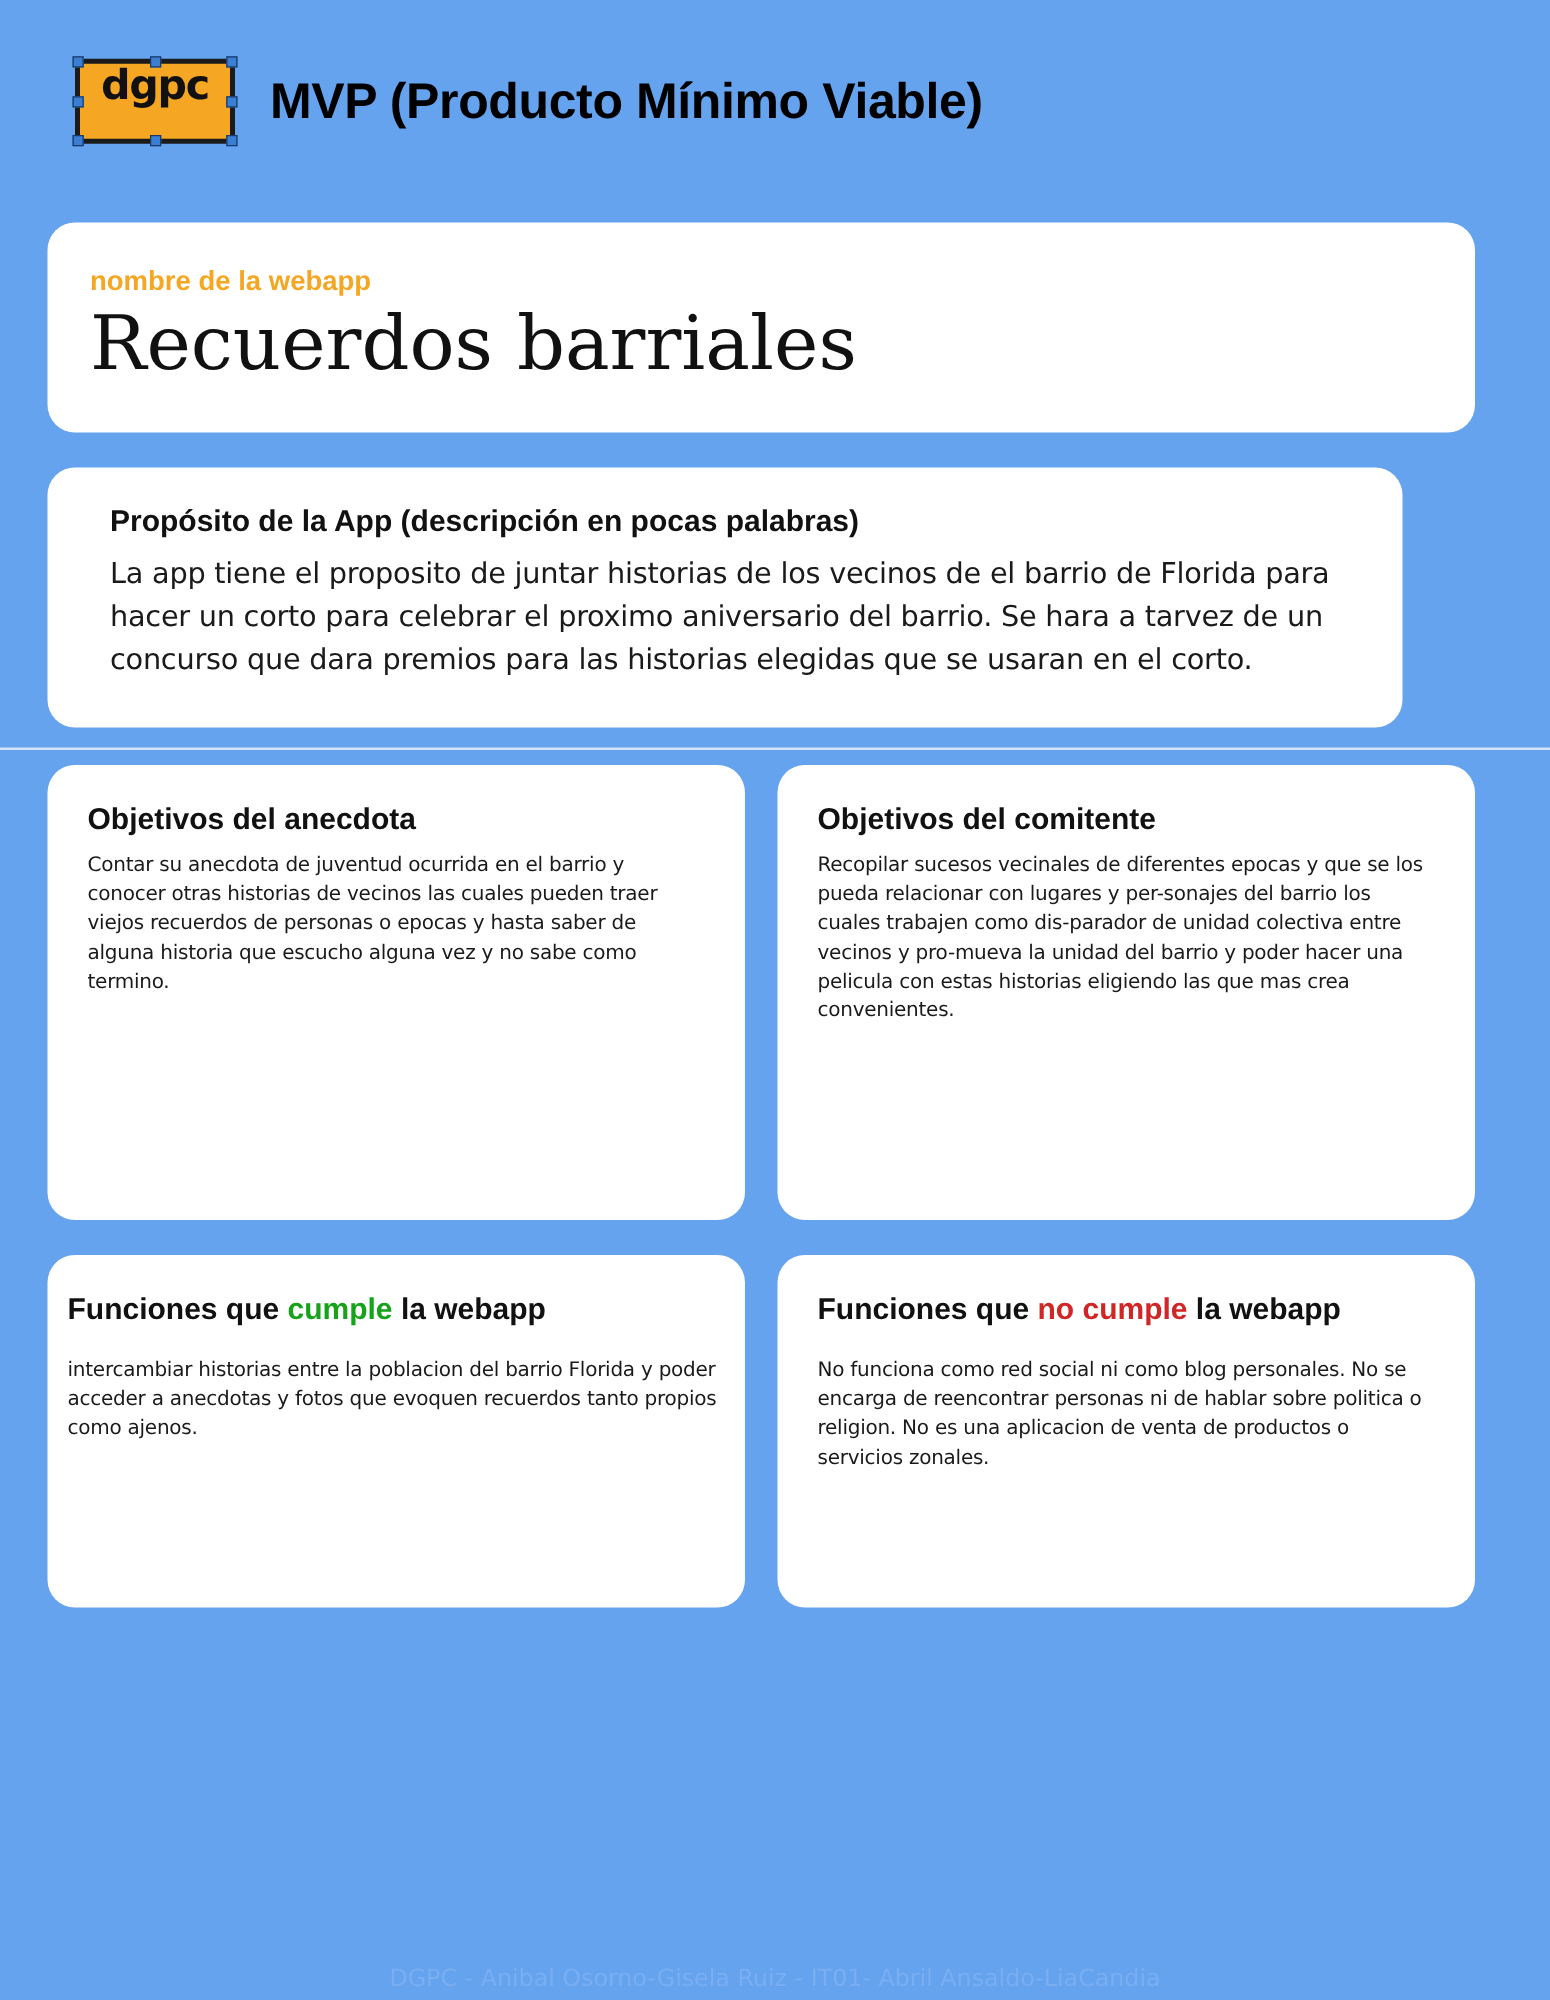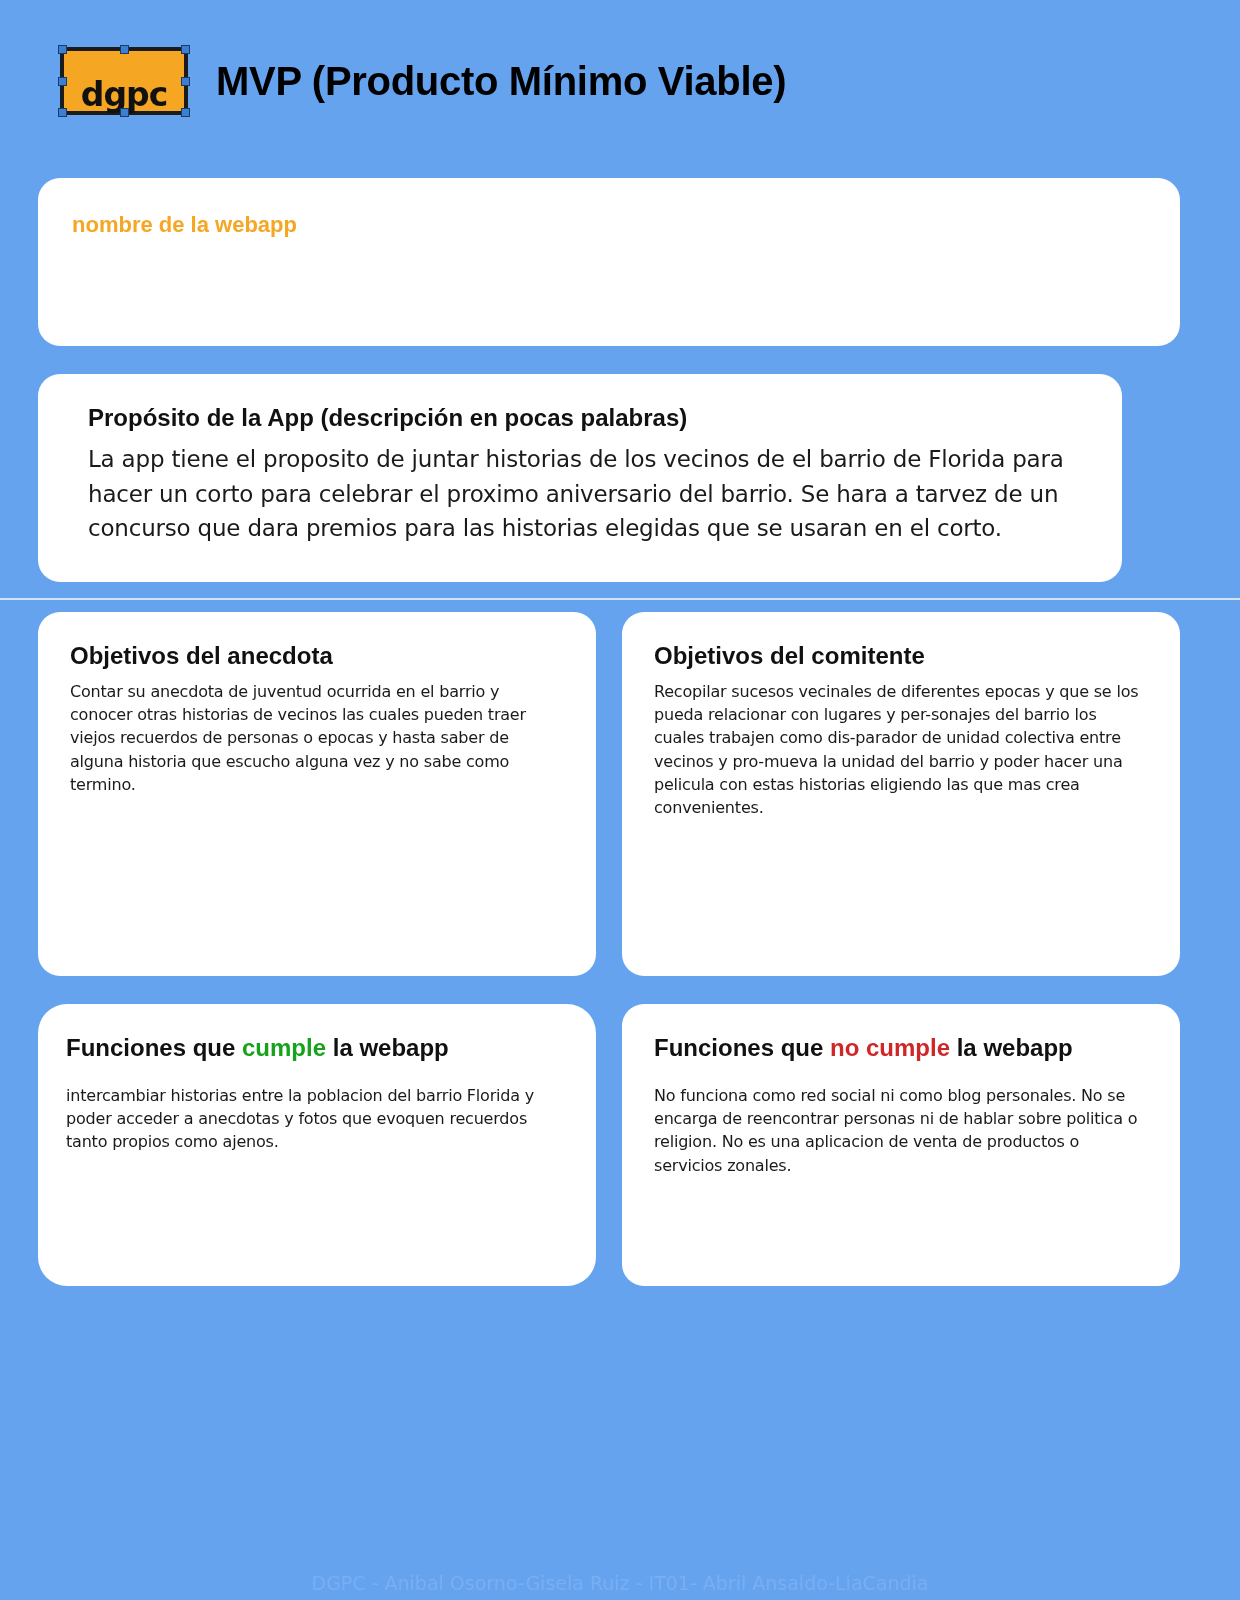--- a/index.html
+++ b/index.html
@@ -23,21 +23,21 @@
     height: 110px;
     box-sizing: border-box;
   }
   .logo {
     width: 128px;
     height: 68px;
     background: #f5a623;
     border: 4px solid #1b1b1b;
     border-radius: 3px;
     display: flex;
-    align-items: flex-end;
+    align-items: flex-start;
     justify-content: center;
     position: relative;
     box-sizing: border-box;
     flex: none;
   }
   .logo-text {
     font-family: "DejaVu Sans", sans-serif;
     font-weight: bold;
     font-size: 33px;
     color: #111;
@@ -150,22 +150,21 @@
     top: 612px;
     width: 558px;
     height: 364px;
     padding: 30px 32px;
   }
   #card-does {
     left: 38px;
     top: 1004px;
     width: 558px;
     height: 282px;
-    padding: 30px 28px;
-    border-radius: 29px;
+    padding: 30px 16px;
   }
   #card-doesnt {
     left: 622px;
     top: 1004px;
     width: 558px;
     height: 282px;
     padding: 30px 32px;
   }
   #card-does .card-body, #card-doesnt .card-body { margin-top: 22px; }
 
@@ -197,20 +196,21 @@
     <span class="handle h-mr"></span>
     <span class="handle h-bl"></span>
     <span class="handle h-bc"></span>
     <span class="handle h-br"></span>
   </div>
   <div class="header-title">MVP (Producto Mínimo Viable)</div>
 </div>
 
 <div class="card" id="card-name">
   <p class="kicker">nombre de la webapp</p>
+  <p class="appname">Recuerdos barriales</p>
 </div>
 
 <div class="card" id="card-purpose">
   <p class="card-title">Propósito de la App (descripción en pocas palabras)</p>
   <p class="card-body">La app tiene el proposito de juntar historias de los vecinos de el barrio de Florida para hacer un corto para celebrar el proximo aniversario del barrio. Se hara a tarvez de un concurso que dara premios para las historias elegidas que se usaran en el corto.</p>
 </div>
 
 <div class="divider"></div>
 
 <div class="card" id="card-user-goals">

